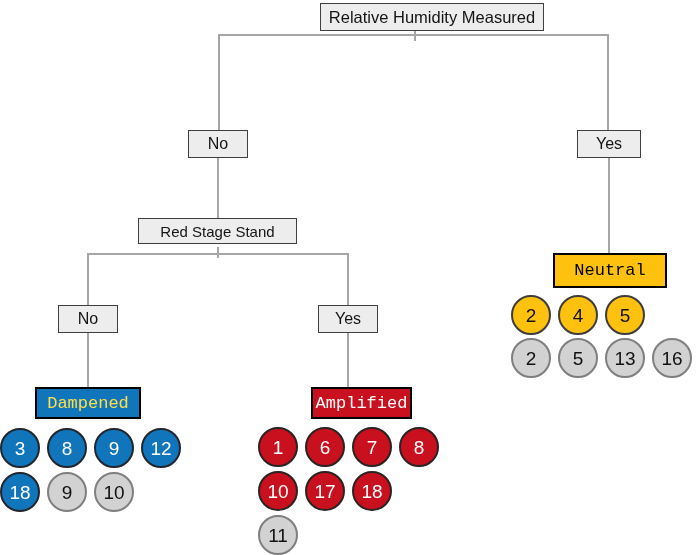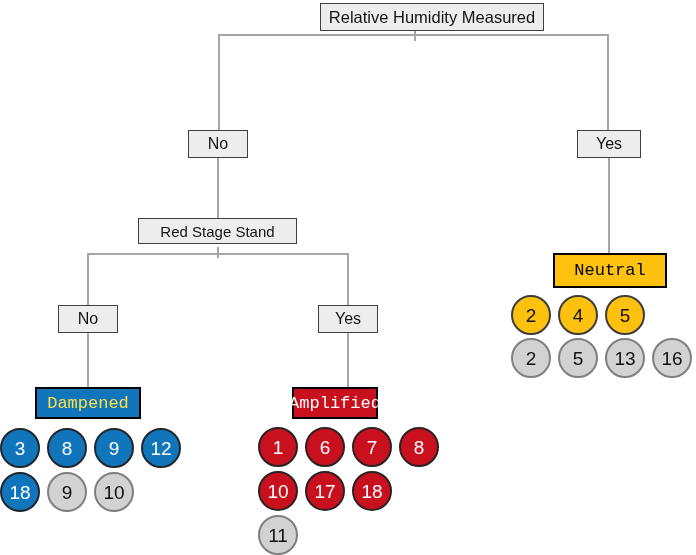--- a/index.html
+++ b/index.html
@@ -92,21 +92,21 @@
   <div class="node" style="left:577px; top:130px; width:64px; height:28px;">Yes</div>
 
   <div class="node" style="left:138px; top:218px; width:159px; height:26px; font-size:15px;">Red Stage Stand</div>
 
   <div class="node" style="left:58px;  top:305px; width:60px; height:28px;">No</div>
 
   <div class="node" style="left:318px; top:305px; width:60px; height:28px;">Yes</div>
 
   <div class="leaf blue" style="left:35px;  top:387px; width:106px; height:32px;">Dampened</div>
 
-  <div class="leaf red" style="left:292px; top:387px; width:86px; height:32px;">Amplified</div>
+  <div class="leaf red" style="left:311px; top:387px; width:101px; height:32px;">Amplified</div>
 
   <div class="leaf yellow" style="left:553px; top:253px; width:114px; height:35px;">Neutral</div>
 
   <div class="circles gap7 rgap4" style="left:0px; top:428px;">
     <div class="row">
       <div class="circle blue">3</div>
       <div class="circle blue">8</div>
       <div class="circle blue">9</div>
       <div class="circle blue">12</div>
     </div>

